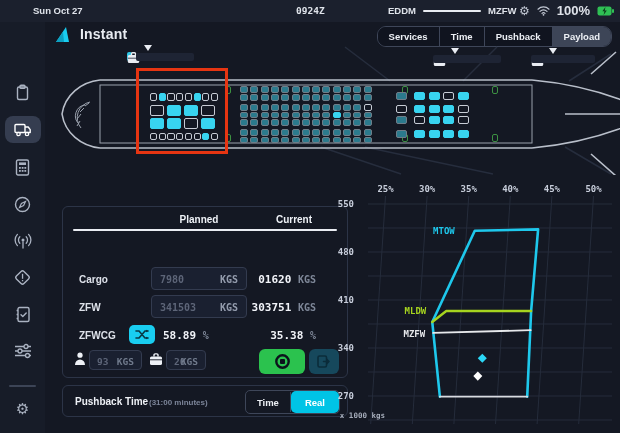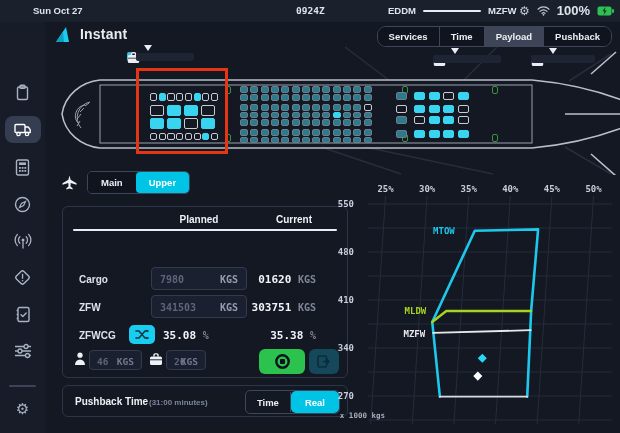--- a/index.html
+++ b/index.html
@@ -124,22 +124,22 @@
   <span class="logo">
     <svg width="15" height="16" viewBox="0 0 15 16">
         <polygon points="1,15 11,0 14,15" fill="#19cdf0"></polygon>
         <polygon points="1,15 8,5 9,15" fill="#0d9fc0"></polygon>
       </svg>
   </span>
   <div class="page-title">Instant</div>
   <div class="hdr-group">
     <div class="hdr-btn">Services</div>
     <div class="hdr-btn">Time</div>
+    <div class="hdr-btn">Pushback</div>
     <div class="hdr-btn active">Payload</div>
-    <div class="hdr-btn">Pushback</div>
   </div>
 
   <div class="sidebar">
     <span class="side-ic" style="top:57px;">
       <svg width="17" height="17" viewBox="0 0 17 17">
           <rect x="3.5" y="3" width="10" height="12.5" rx="1.5" stroke="currentColor" stroke-width="1.4" fill="none"></rect>
           <rect x="6" y="1.2" width="5" height="3.2" rx="1" stroke="currentColor" stroke-width="1.4" fill="none"></rect>
         </svg>
     </span>
     <span class="side-ic sel" style="top:94px;">
@@ -398,29 +398,20 @@
         <div class="seat s-o" style="left: 412.8px; top: 71px; width: 11px; height: 8px;"></div>
         <div class="seat s-t" style="left: 351px; top: 85px; width: 11px; height: 8px;"></div>
         <div class="seat s-c" style="left: 369px; top: 85px; width: 11px; height: 8px;"></div>
         <div class="seat s-c" style="left: 383.6px; top: 85px; width: 11px; height: 8px;"></div>
         <div class="seat s-c" style="left: 398.2px; top: 85px; width: 11px; height: 8px;"></div>
         <div class="seat s-c" style="left: 412.8px; top: 85px; width: 11px; height: 8px;"></div>
       </div>
     <div class="hl-box"></div>
   </div>
 
-  <div class="deck">
-    <svg width="15" height="15" viewBox="0 0 15 15">
-        <path d="M7.5 0.5 L8.6 4.8 L14.5 8.2 L14.5 9.8 L8.7 7.9 L8.5 11.5 L10.6 13.2 L10.6 14.5 L7.5 13.6 L4.4 14.5 L4.4 13.2 L6.5 11.5 L6.3 7.9 L0.5 9.8 L0.5 8.2 L6.4 4.8 Z" fill="#eef1f6"></path>
-      </svg>
-    <div class="deck-tabs">
-      <div class="deck-btn">Main</div>
-      <div class="deck-btn active">Upper</div>
-    </div>
-  </div>
 
   <div class="tbox">
     <div class="thead">
       <span class="th-planned">Planned</span>
       <span class="th-current">Current</span>
     </div>
     <div class="thr"></div>
 
 
     <div class="trow" style="top:59px;">
@@ -442,33 +433,33 @@
     </div>
 
     <div class="trow" style="top:115px;">
       <span class="tlabel">ZFWCG</span>
       <div class="swap-btn">
         <svg width="14" height="11" viewBox="0 0 14 11">
             <path d="M1 2 h3 l6 7 h3 M1 9 h3 l6 -7 h3" stroke="currentColor" stroke-width="1.6" fill="none" stroke-linecap="round"></path>
             <path d="M11 0.8 L13.6 2 L11 3.2 Z M11 7.8 L13.6 9 L11 10.2 Z" fill="currentColor"></path>
           </svg>
       </div>
-      <span class="zfwcg-val mono"><span>35.08</span> <span class="pct-unit">%</span></span>
+      <span class="zfwcg-val mono"><span>58.89</span> <span class="pct-unit">%</span></span>
       <span class="tcur mono"><span>35.38</span> <span class="tcunit">%</span></span>
     </div>
 
     <div class="wrow">
       <span class="w-ic" style="left:11px;">
         <svg width="12" height="14" viewBox="0 0 12 14">
             <circle cx="6" cy="3.2" r="2.6" fill="#eef1f6"></circle>
             <path d="M1 13 a5 5.5 0 0 1 10 0 Z" fill="#eef1f6"></path>
           </svg>
       </span>
       <div class="winput" style="left:26px;width:53px;">
-        <span class="wval mono">46</span>
+        <span class="wval mono">93</span>
         <span class="wunit mono">KGS</span>
       </div>
       <span class="w-ic" style="left:86px;">
         <svg width="14" height="13" viewBox="0 0 14 13">
             <rect x="1" y="3.4" width="12" height="8.6" rx="1.6" fill="#eef1f6"></rect>
             <path d="M5 3.4 V2 a1.1 1.1 0 0 1 1.1-1.1 h1.8 A1.1 1.1 0 0 1 9 2 v1.4" stroke="#eef1f6" stroke-width="1.4" fill="none"></path>
             <path d="M1 6.8 H13" stroke="#141823" stroke-width="0.9"></path>
           </svg>
       </span>
       <div class="winput" style="left:103px;width:40px;">

